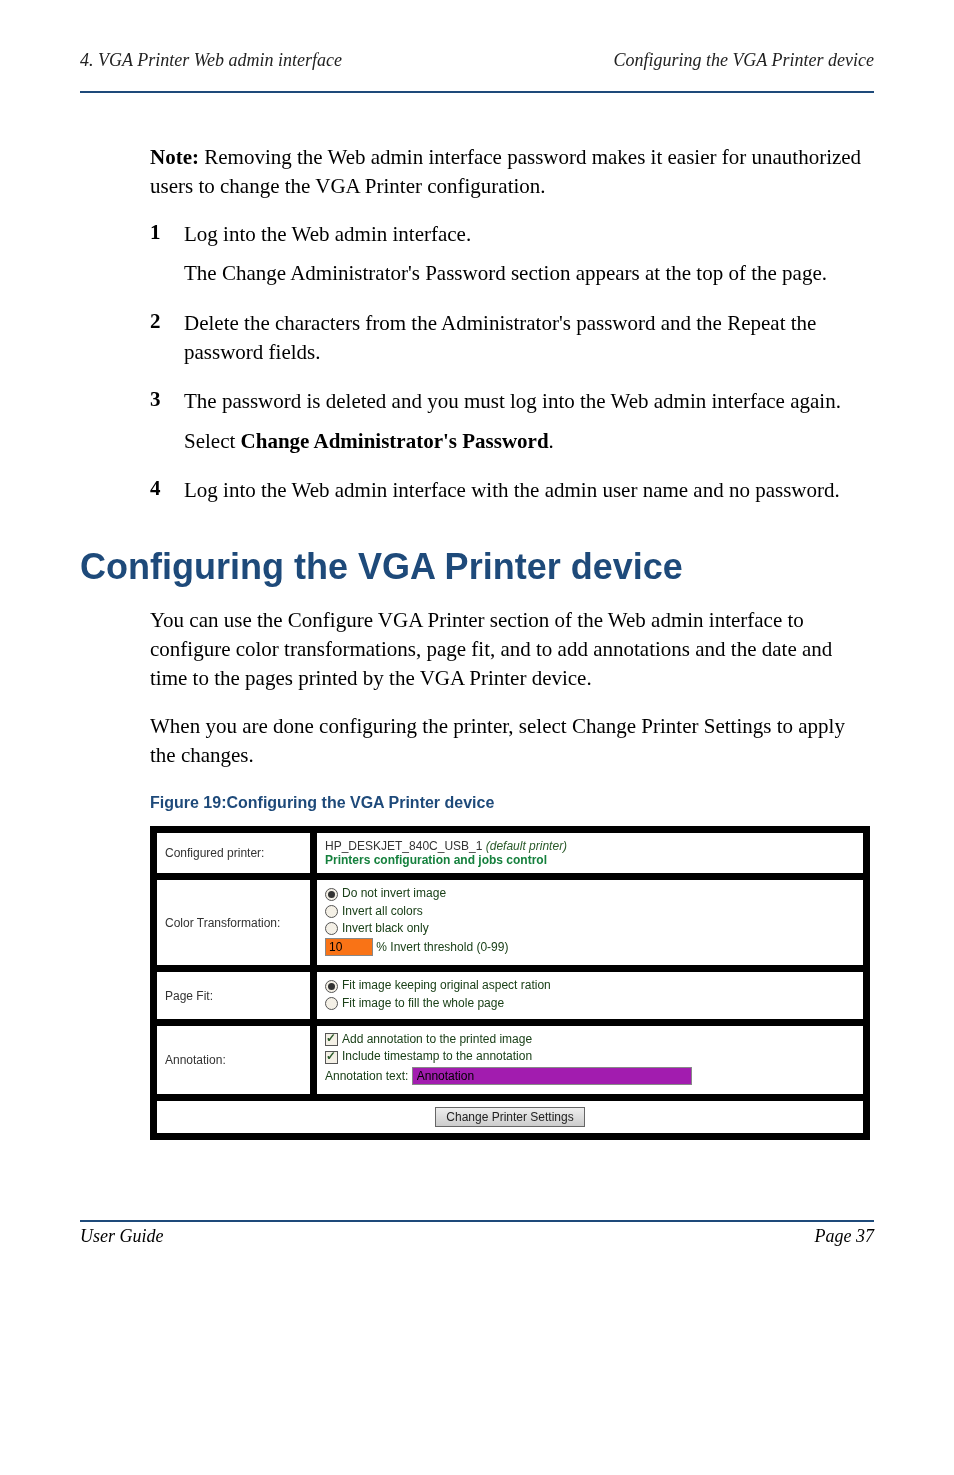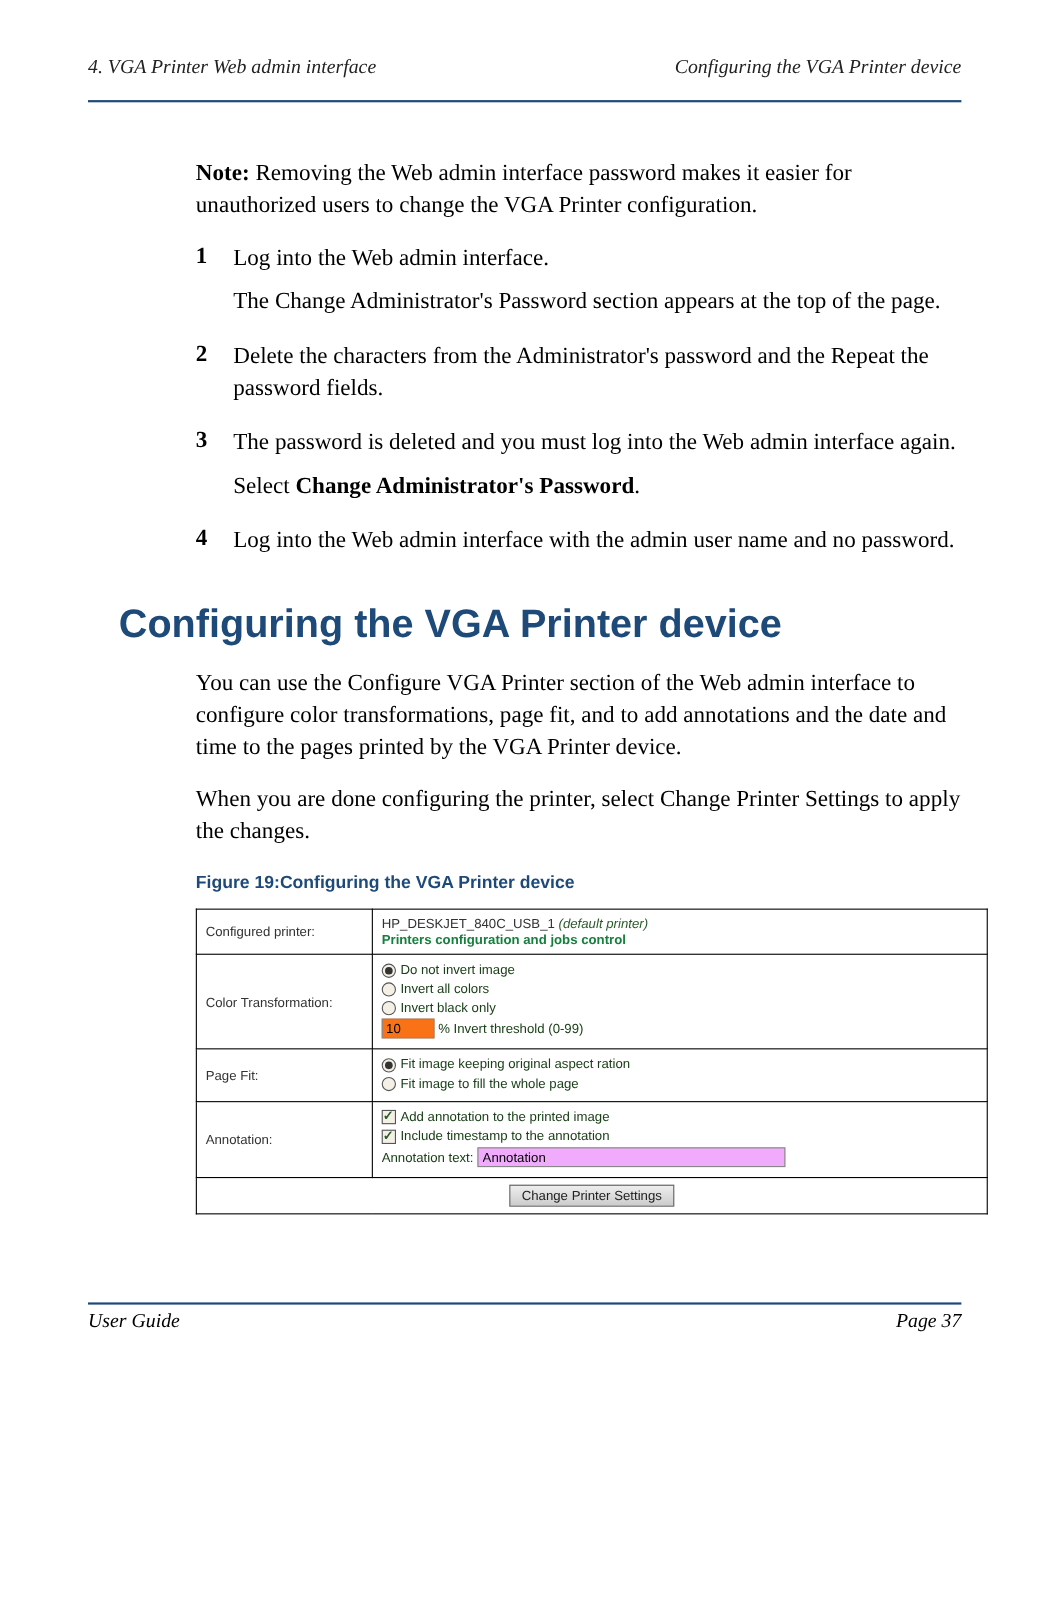--- a/index.html
+++ b/index.html
@@ -16,21 +16,20 @@
       justify-content: space-between;
       font-style: italic;
       font-size: 18px;
       color: #222;
       padding-bottom: 20px;
       border-bottom: 2px solid #1e4a7a;
       margin-bottom: 50px;
     }
     .main {
       padding-left: 70px;
-      margin-left: 28px;
     }
     .note {
       font-size: 21px;
       line-height: 1.4;
       margin-bottom: 18px;
     }
     .note strong { font-weight: bold; }
     ol.steps {
       list-style: none;
       counter-reset: step;
@@ -82,21 +81,21 @@
     }
     table.config th {
       background: #7a8aa0;
       color: #fff;
       font-weight: bold;
       text-align: center;
       border: 1px solid #7a8aa0;
       padding: 3px;
     }
     table.config td {
-      border: 1px solid #000000;
+      border: 7px solid #000000;
       padding: 6px 8px;
       vertical-align: middle;
       background: #fff;
     }
     table.config td.label { width: 160px; }
     .italic-green { font-style: italic; color: #2a5a2a; }
     .green-link { color: #15803d; font-weight: bold; }
     .radio, .checkbox {
       display: inline-block;
       width: 13px; height: 13px;
@@ -130,21 +129,21 @@
       font-size: 12px;
       padding: 1px 3px;
       width: 48px;
       background: #f97316;
       font-family: inherit;
     }
     .annot-input {
       border: 1px solid #888;
       padding: 1px 4px;
       width: 280px;
-      background: #f0abfc;
+      background: #a21caf;
       font-family: inherit;
       font-size: 12px;
     }
     .btnrow td { text-align: center; padding: 6px; }
     .btn {
       display: inline-block;
       border: 1px solid #666;
       background: linear-gradient(#eee, #ccc);
       padding: 2px 10px;
       font-size: 12px;

